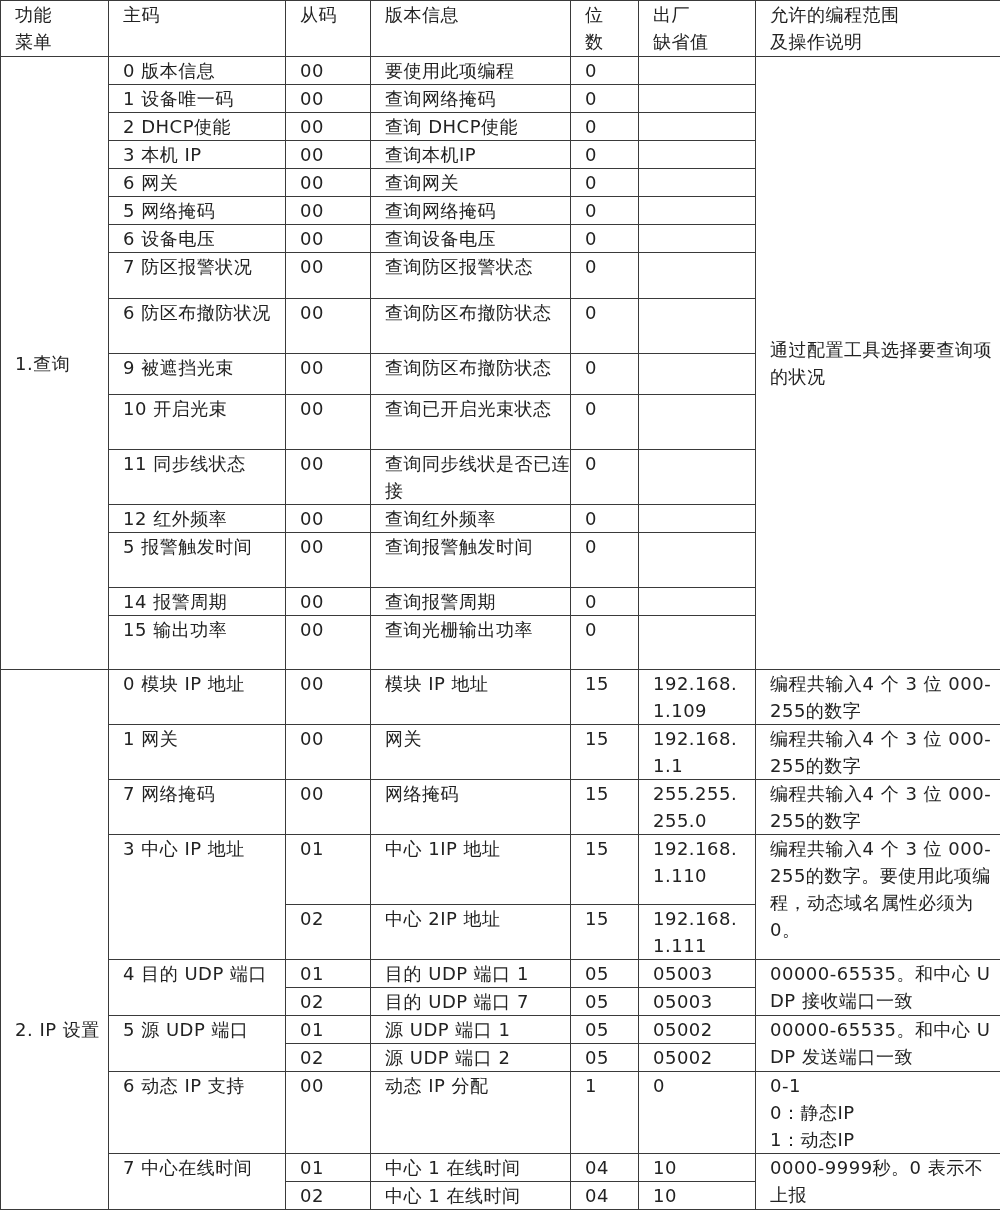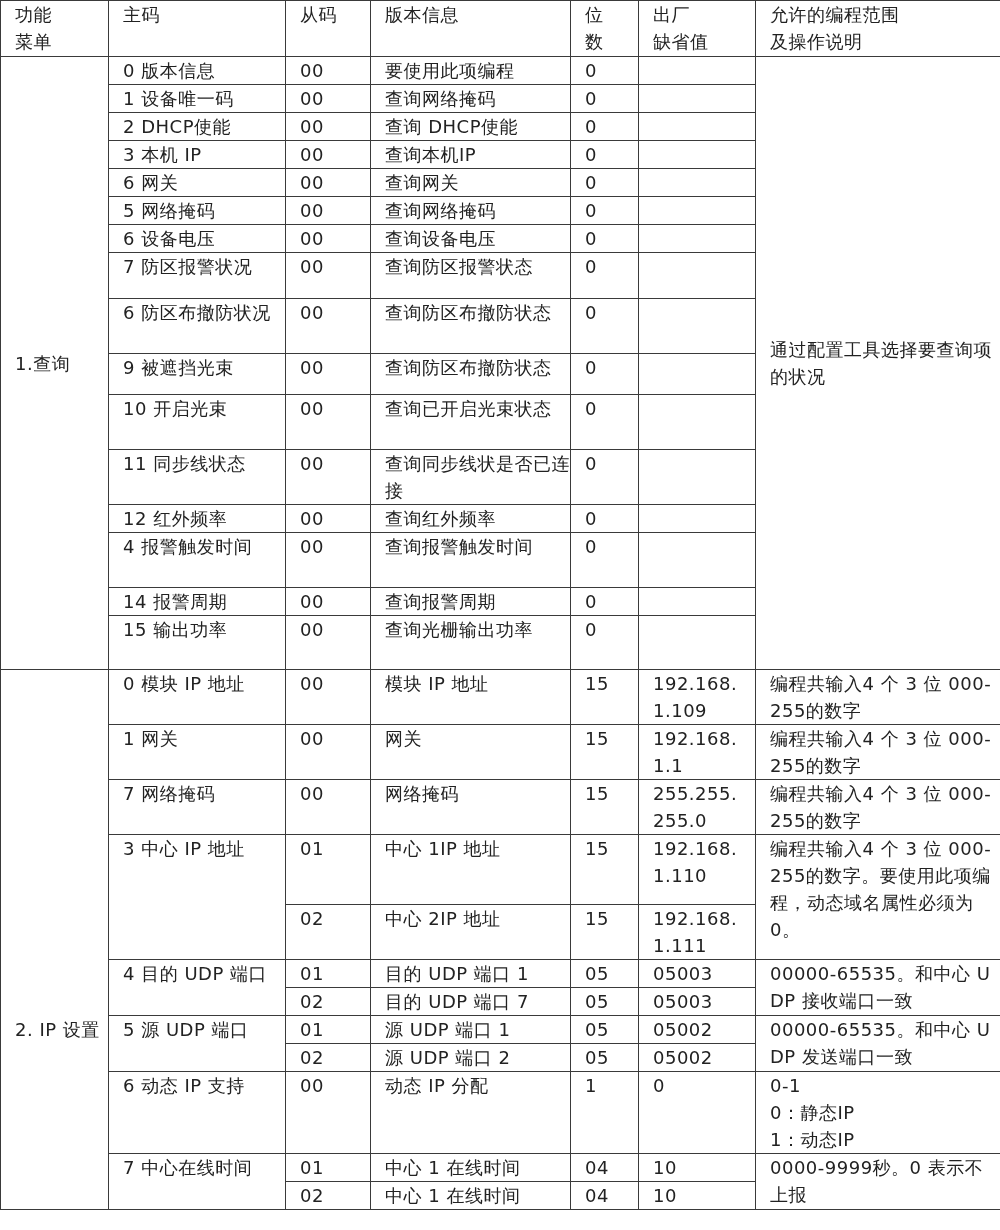--- a/index.html
+++ b/index.html
@@ -141,21 +141,21 @@
     <td></td>
   </tr>
   <tr style="height:26px">
     <td>12 红外频率</td>
     <td>00</td>
     <td>查询红外频率</td>
     <td>0</td>
     <td></td>
   </tr>
   <tr style="height:55px">
-    <td>4 报警触发时间</td>
+    <td>5 报警触发时间</td>
     <td>00</td>
     <td>查询报警触发时间</td>
     <td>0</td>
     <td></td>
   </tr>
   <tr style="height:28px">
     <td>14 报警周期</td>
     <td>00</td>
     <td>查询报警周期</td>
     <td>0</td>

